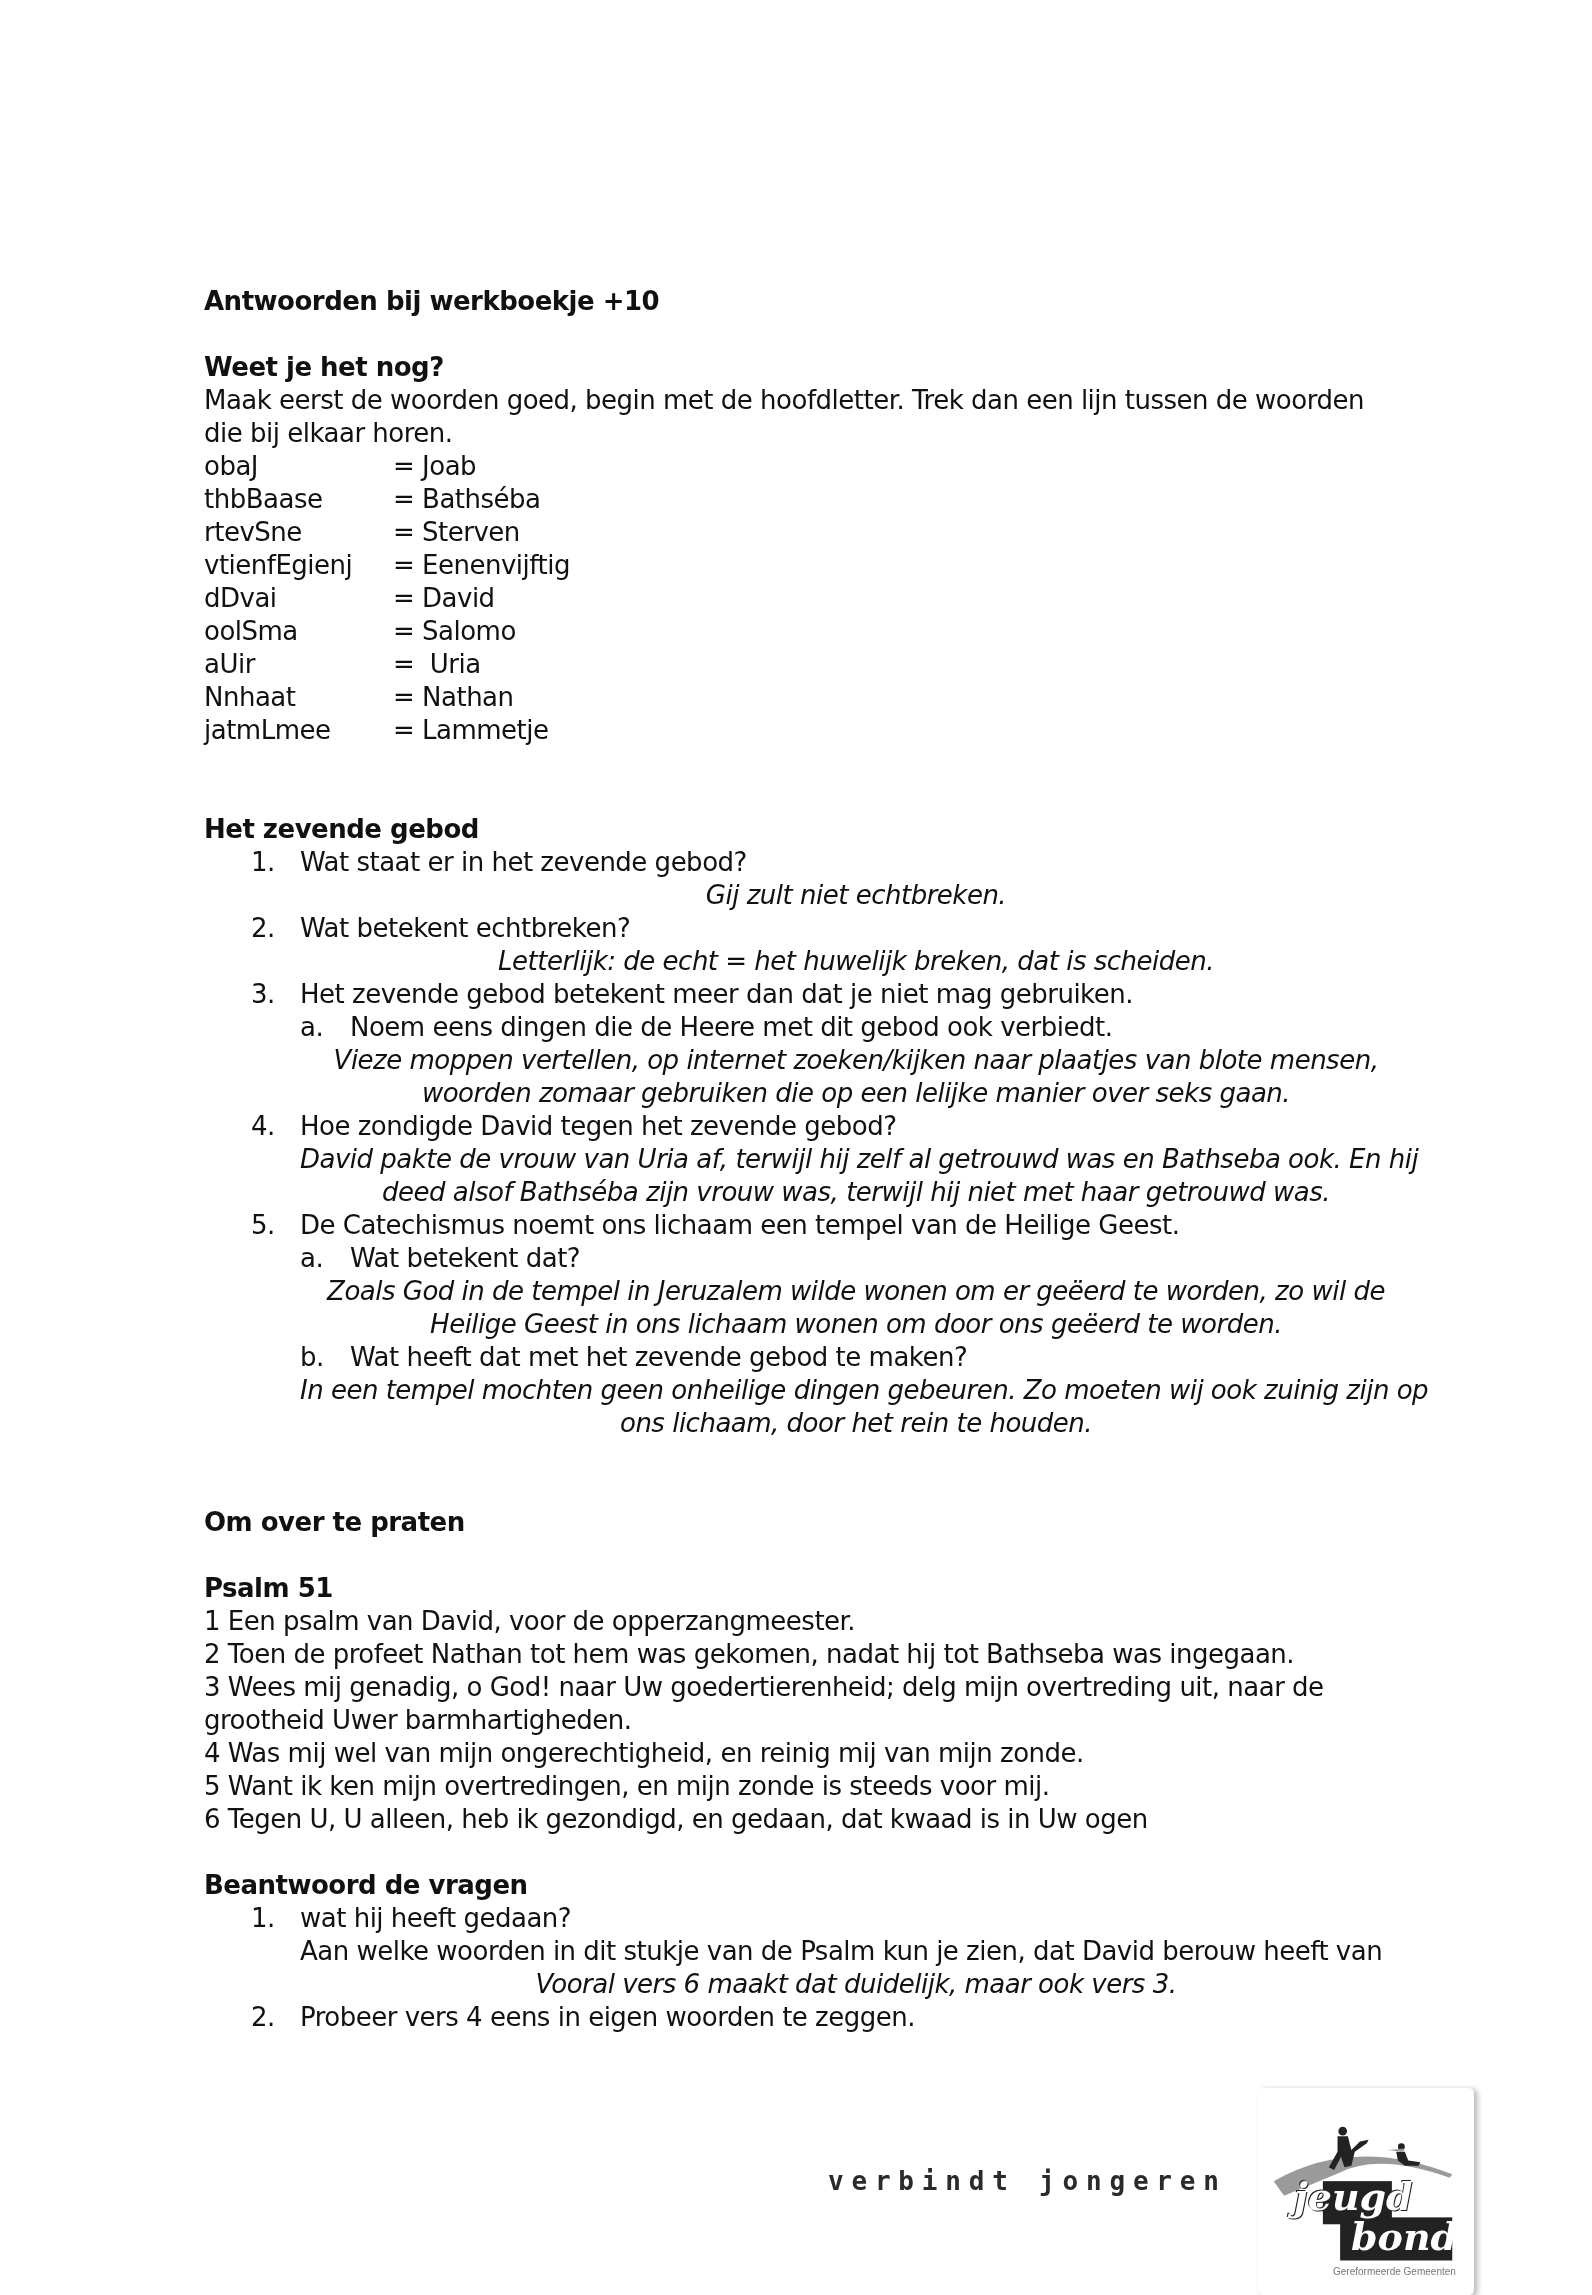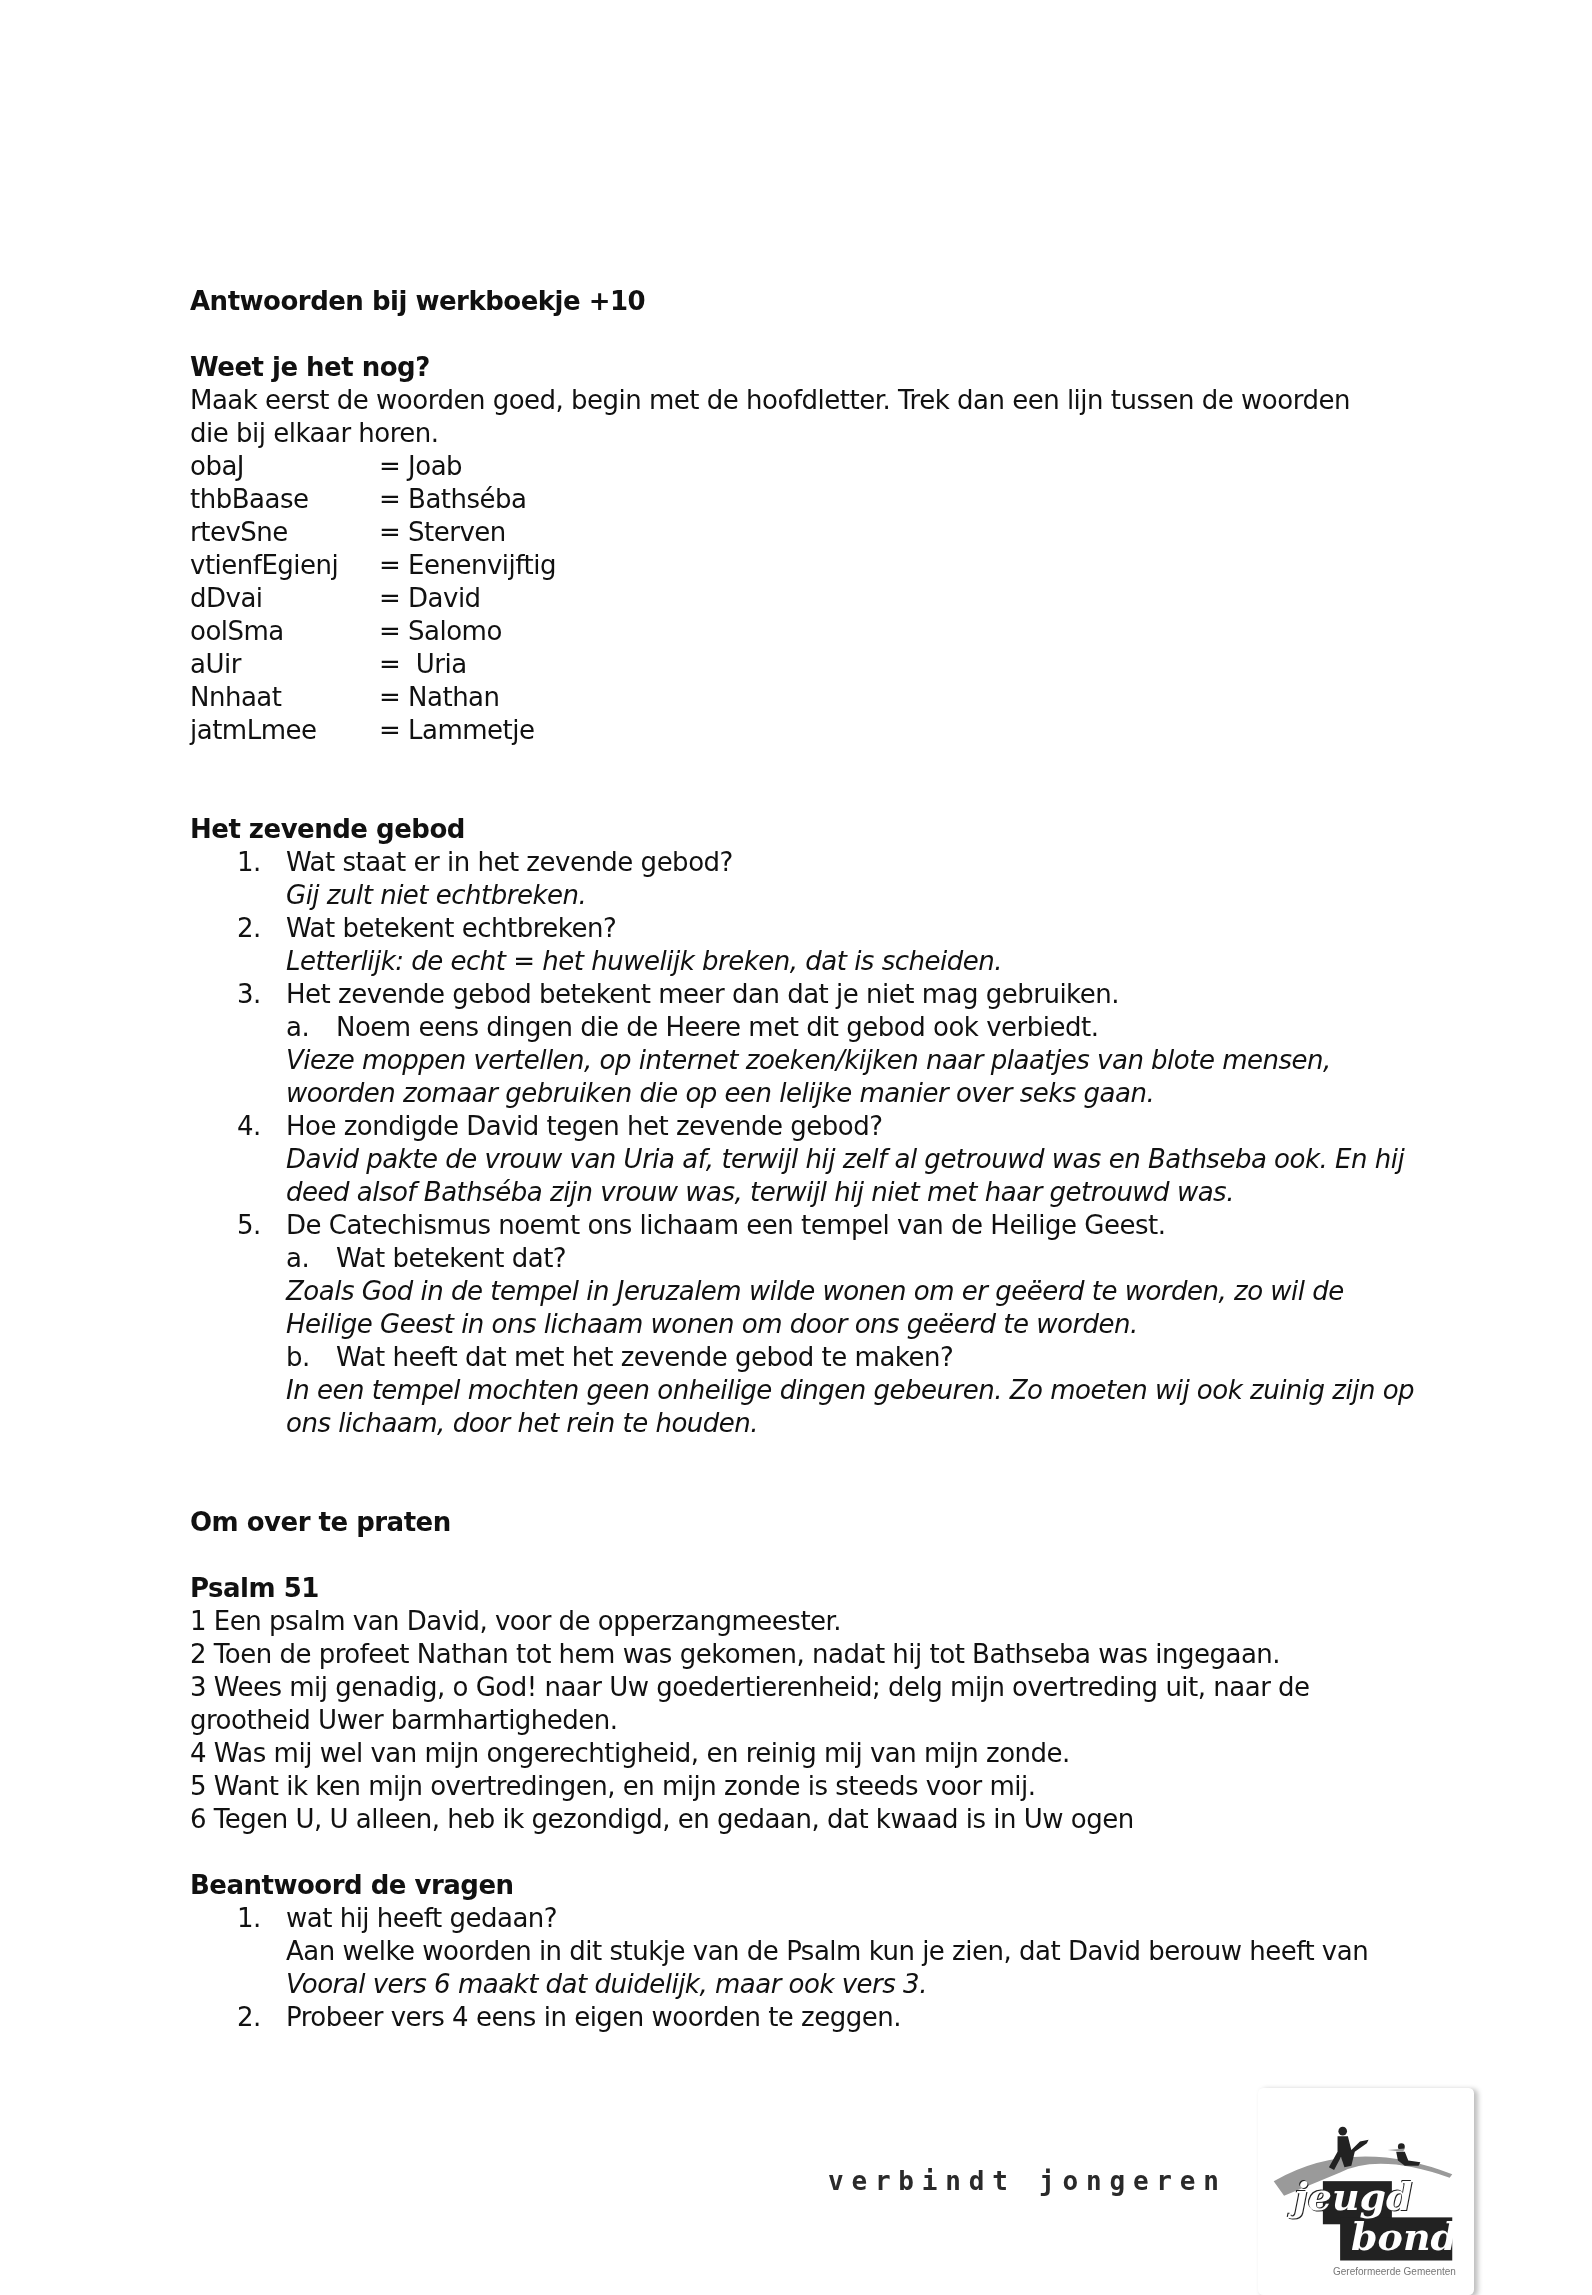--- a/index.html
+++ b/index.html
@@ -2,35 +2,35 @@
 <html style="font-size:14px"><head>
   <meta charset="utf-8">
   <style>
     html, body { margin: 0; padding: 0; background: #ffffff; }
     body {
       width: 1592px; height: 2295px; position: relative; overflow: hidden;
       font-family: "DejaVu Sans", sans-serif;
       color: #111111;
     }
     .page {
-      position: absolute; left: 190px; top: 285px; width: 1208px;
+      position: absolute; left: 204px; top: 285px; width: 1208px;
       font-size: 26px; line-height: 33px; letter-spacing: -0.5px;
     }
     .h { font-weight: bold; }
     .line { white-space: nowrap; }
     .gap1 { height: 33px; }
     .gap2 { height: 66px; }
     .pair { display: flex; }
     .pair .scr { width: 189px; }
     ol.q { list-style: none; margin: 0; padding: 0; }
     ol.q > li { position: relative; padding-left: 96px; }
     ol.q > li > .num { position: absolute; left: 47px; top: 0; }
     .sub { position: relative; padding-left: 50px; }
     .sub .let { position: absolute; left: 0; top: 0; }
-    .ans { font-style: italic; }
+    .ans { font-style: italic; text-align: center; }
     .footer-tag {
       position: absolute; left: 828px; top: 2166px;
       font-family: "DejaVu Sans Mono", monospace; font-weight: bold;
       font-size: 26px; letter-spacing: 7.8px; color: #2a2a2a;
     }
     .logo {
       position: absolute; left: 1258px; top: 2088px; width: 216px; height: 207px;
       background: #ffffff; border-radius: 5.2px;
       box-shadow: 3.5px 1.7px 5.2px rgba(0,0,0,0.25);
     }

